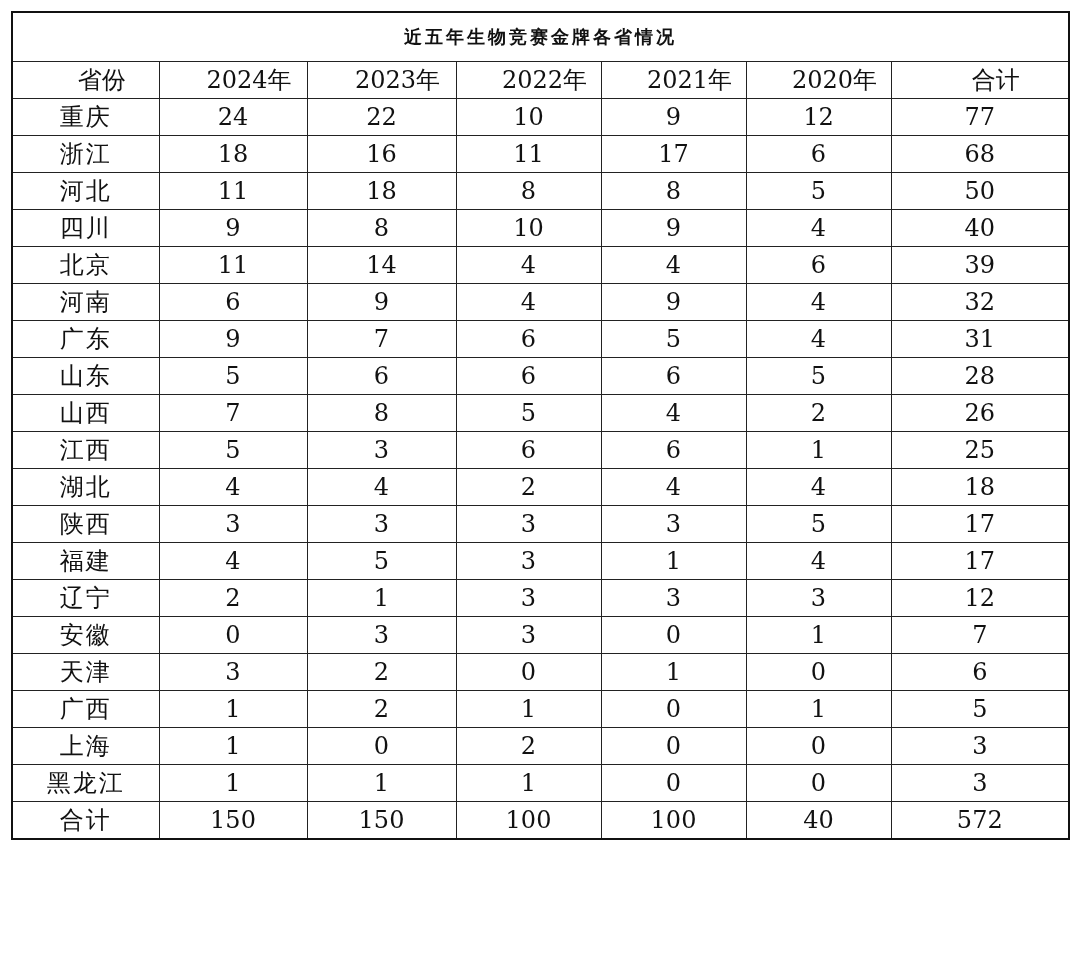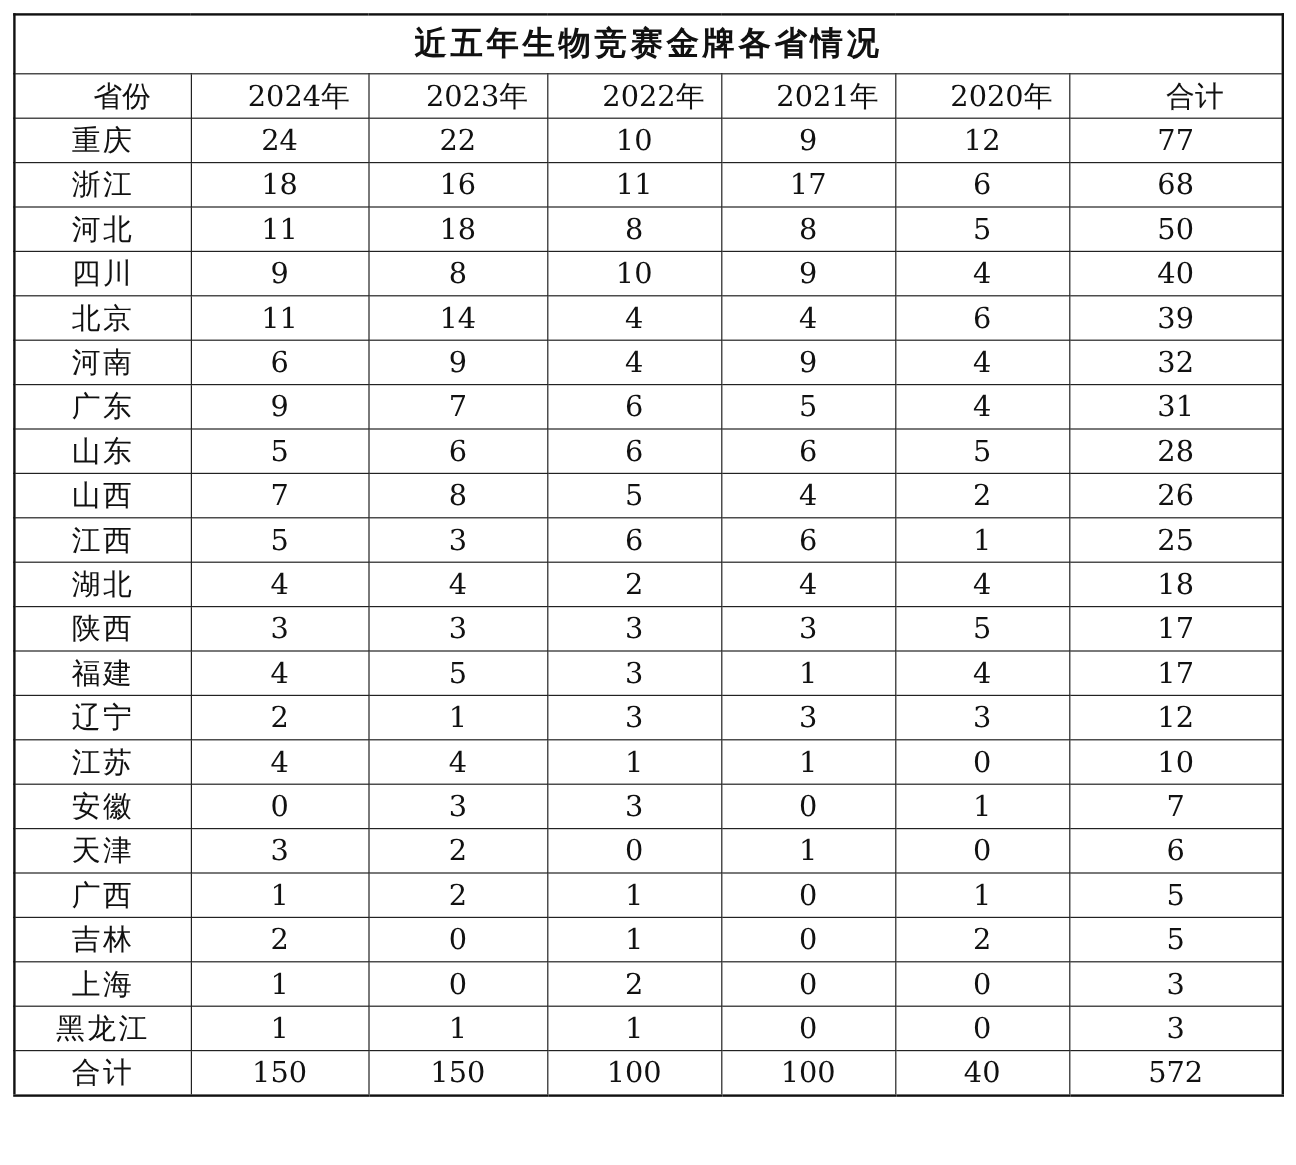--- a/index.html
+++ b/index.html
@@ -35,21 +35,21 @@
       font-weight: normal;
       font-size: 24px;
       height: 36px;
       line-height: 36px;
       overflow: hidden;
       white-space: nowrap;
     }
     table.medals tr.title-row td {
       height: 48px;
       line-height: 48px;
-      font-size: 27px;
+      font-size: 18px;
       font-weight: bold;
       letter-spacing: 3px;
       font-family: "DejaVu Sans", "Liberation Sans", sans-serif;
     }
     table.medals th {
       font-size: 24px;
       padding-left: 32px;
     }
     table.medals td.province {
       letter-spacing: 2px;
@@ -205,29 +205,20 @@
         <tr>
           <td class="province">辽宁</td>
           <td>2</td>
           <td>1</td>
           <td>3</td>
           <td>3</td>
           <td>3</td>
           <td>12</td>
         </tr>
         <tr>
-          <td class="province">江苏</td>
-          <td>4</td>
-          <td>4</td>
-          <td>1</td>
-          <td>1</td>
-          <td>0</td>
-          <td>10</td>
-        </tr>
-        <tr>
           <td class="province">安徽</td>
           <td>0</td>
           <td>3</td>
           <td>3</td>
           <td>0</td>
           <td>1</td>
           <td>7</td>
         </tr>
         <tr>
           <td class="province">天津</td>
@@ -238,29 +229,20 @@
           <td>0</td>
           <td>6</td>
         </tr>
         <tr>
           <td class="province">广西</td>
           <td>1</td>
           <td>2</td>
           <td>1</td>
           <td>0</td>
           <td>1</td>
-          <td>5</td>
-        </tr>
-        <tr>
-          <td class="province">吉林</td>
-          <td>2</td>
-          <td>0</td>
-          <td>1</td>
-          <td>0</td>
-          <td>2</td>
           <td>5</td>
         </tr>
         <tr>
           <td class="province">上海</td>
           <td>1</td>
           <td>0</td>
           <td>2</td>
           <td>0</td>
           <td>0</td>
           <td>3</td>

